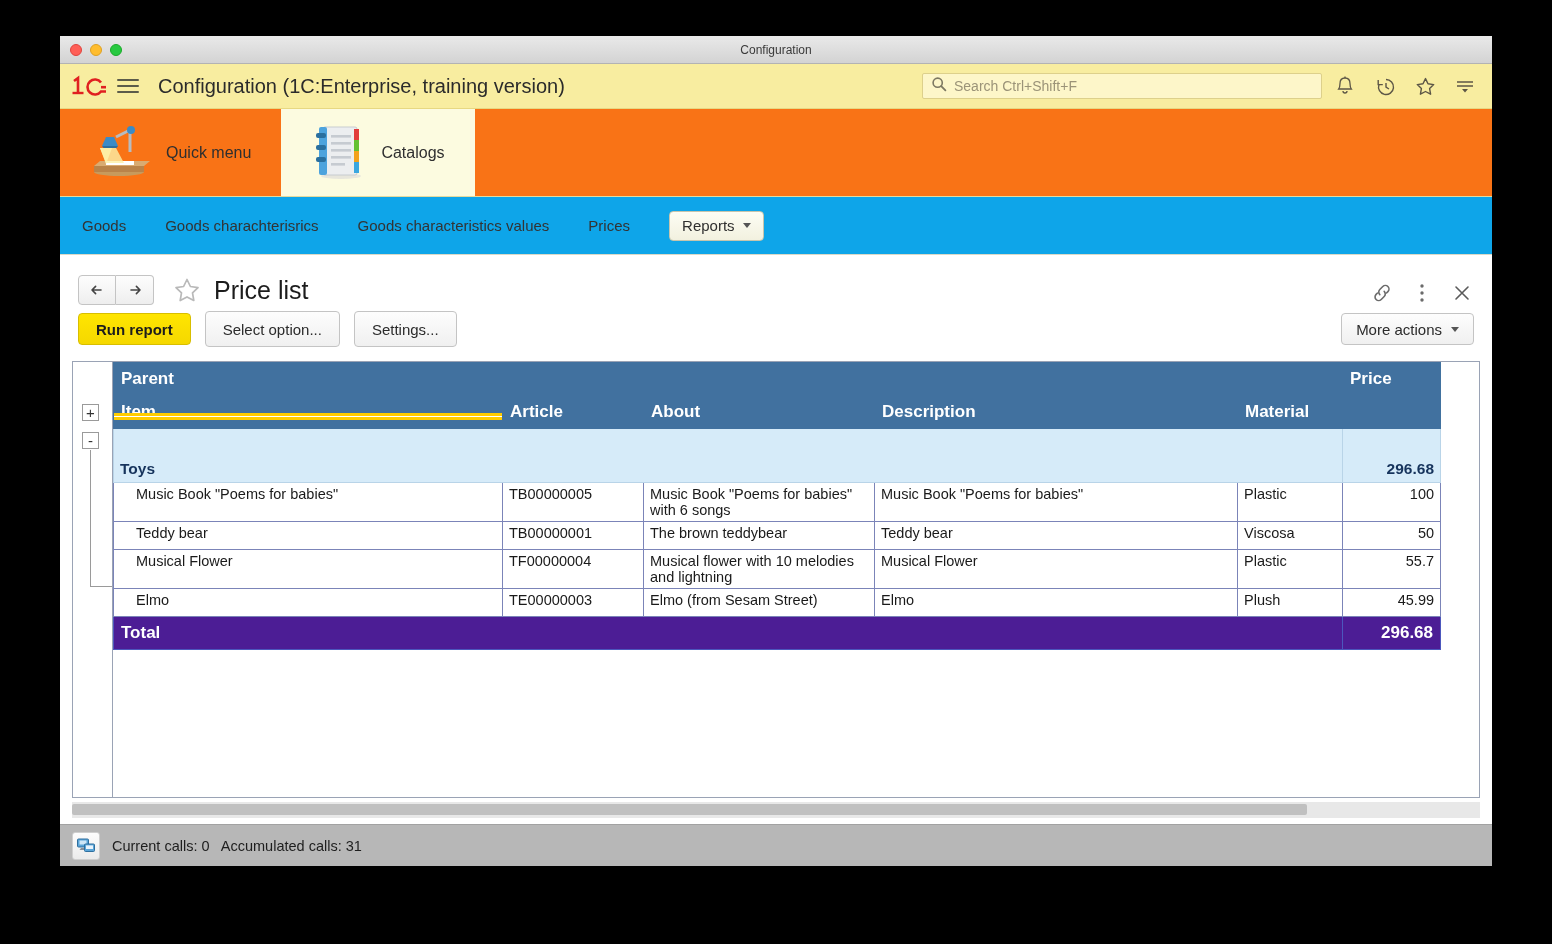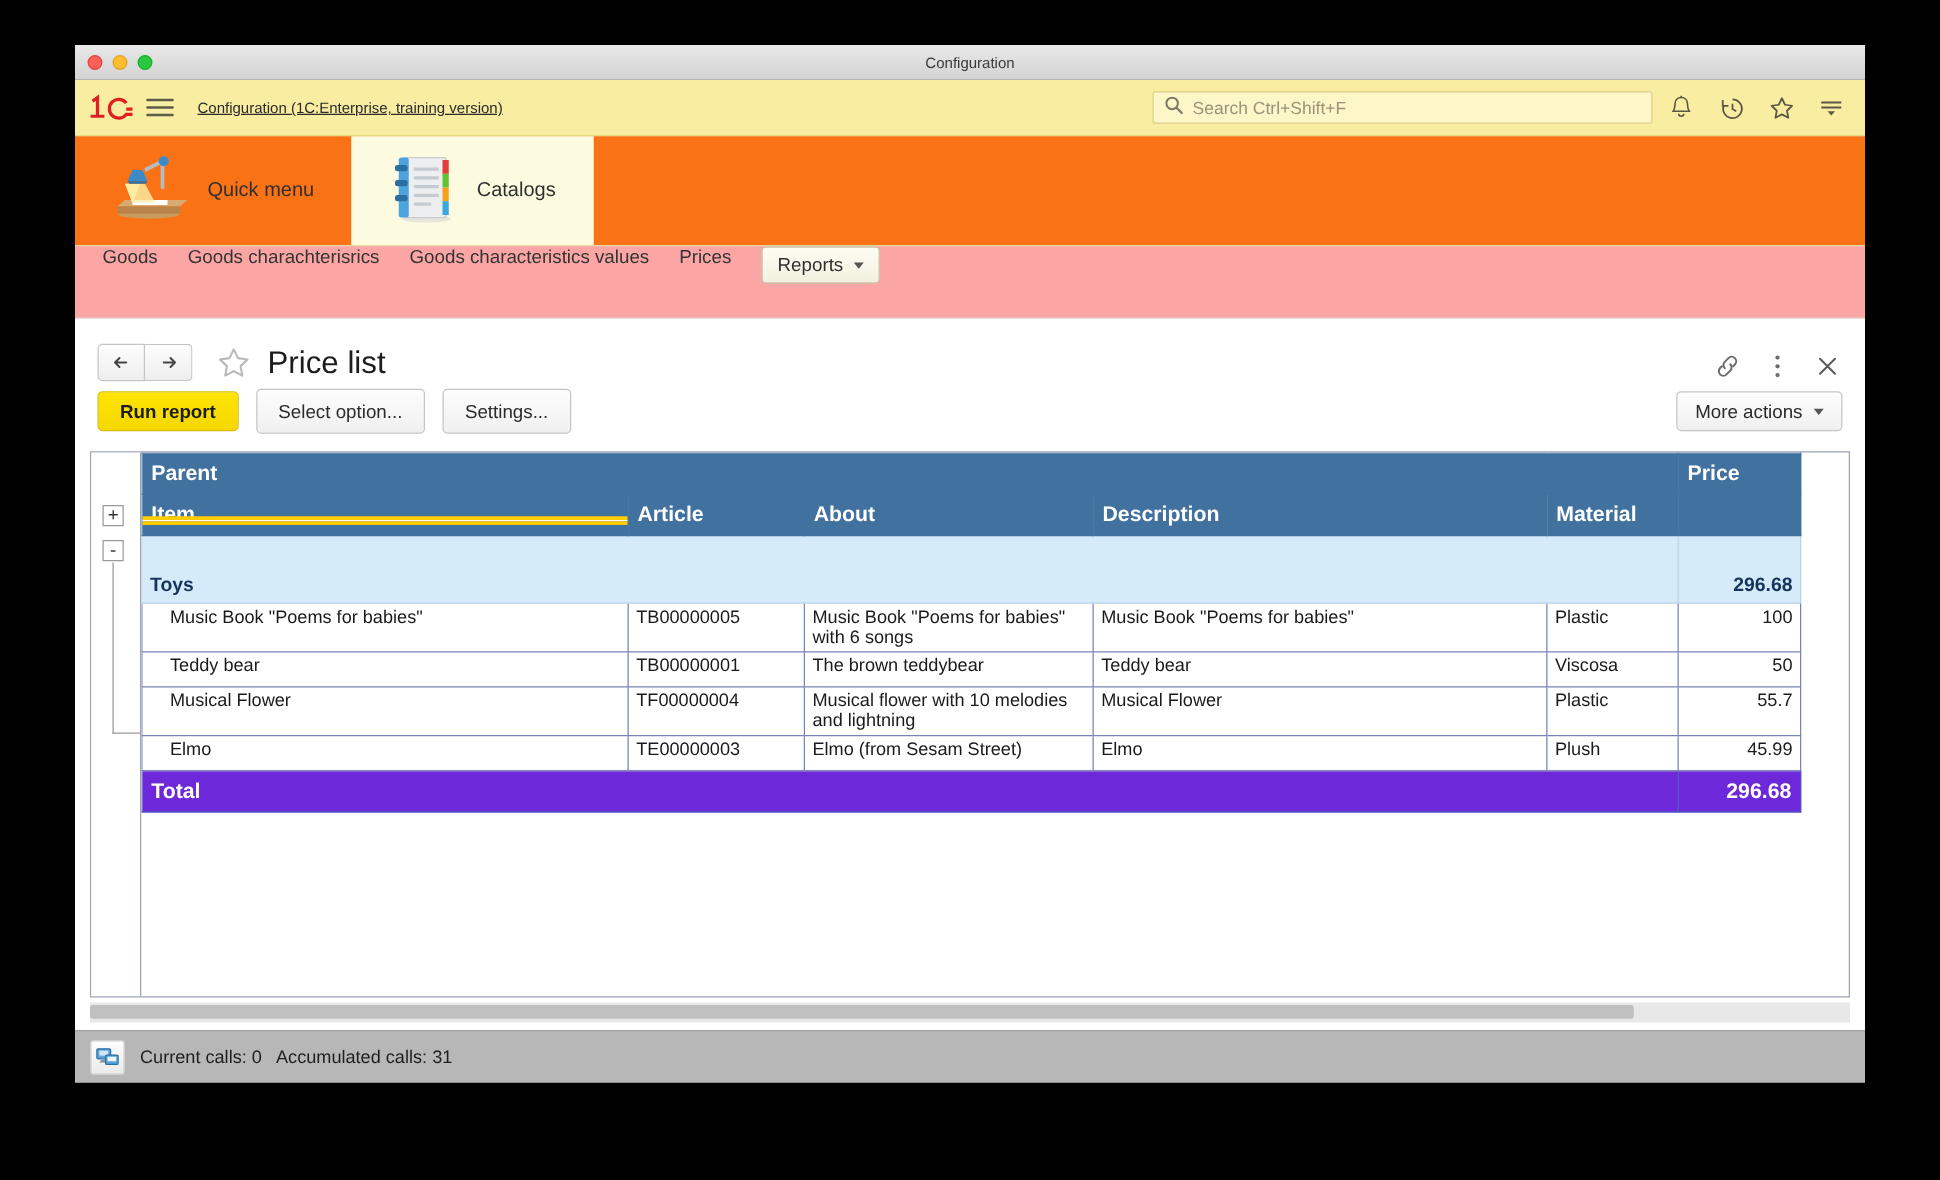--- a/index.html
+++ b/index.html
@@ -49,23 +49,22 @@
     border-bottom: 1px solid #e7d882;
   }
   #logo1c { width: 42px; height: 26px; margin-right: 4px; flex:0 0 auto;}
   #hamburger {
     width: 28px; height: 26px; flex:0 0 auto;
     display: flex; flex-direction: column; justify-content: center;
     gap: 4px; padding: 0 3px; cursor: pointer;
   }
   #hamburger i { display: block; height: 2px; background: #5c5c4a; border-radius:1px;}
   #app-title {
-    font-size: 12px; color: #2b2b2b; margin-left: 16px;
+    font-size: 20px; color: #2b2b2b; margin-left: 16px;
     white-space: nowrap;
-    text-decoration: underline;
   }
   #search-wrap {
     margin-left: auto;
     width: 400px; height: 26px;
     background: #fdf6c9;
     border: 1px solid #ddd08b;
     border-radius: 2px;
     display: flex; align-items: center; padding: 0 8px;
   }
   #search-wrap svg { flex: 0 0 auto; }
@@ -92,24 +91,24 @@
   .section-tab {
     display: flex; align-items: center; gap: 14px;
     padding: 0 30px; cursor: pointer;
   }
   .section-tab.active { background: #fcfbe0; }
   .section-tab .slabel { font-size: 16px; color: #2f2f2f; white-space: nowrap; }
 
   
   #navbar {
     height: 58px; flex: 0 0 58px;
-    background: #fca5a5;
-    display: flex; align-items: flex-start;
+    background: #0ea5e9;
+    display: flex; align-items: center;
     padding: 0 22px;
-    gap: 24px;
+    gap: 39px;
     border-bottom: 1px solid #d9d9c8;
   }
   .navlink {
     font-size: 15px; color: #333; cursor: pointer; white-space: nowrap;
   }
   #reports-btn {
     height: 30px; padding: 0 12px;
     background: linear-gradient(#fdfdf4, #f2f1df);
     border: 1px solid #c6c5ad; border-radius: 4px;
     display: flex; align-items: center; gap: 8px;
@@ -248,21 +247,21 @@
     pointer-events: none;
   }
   #sel-line .l1 { height: 3px; background: #ffcc00; }
   #sel-line .l2 { height: 1px; background: #ffffff; }
   #sel-line .l3 { height: 3px; background: #ffcc00; }
 
   tr.data td { background: #ffffff; height: 28px; }
   tr.data td.num { text-align: right; }
 
   tr.total td {
-    background: #6d28d9; color: #ffffff;
+    background: #4c1d95; color: #ffffff;
     font-weight: bold; font-size: 17px;
     height: 33px; vertical-align: middle;
     border-color: #4C57BD;
     padding: 4px 7px 5px 7px;
   }
   tr.total td.num { text-align: right; }
 
   
   #hscroll {
     flex: 0 0 16px;

